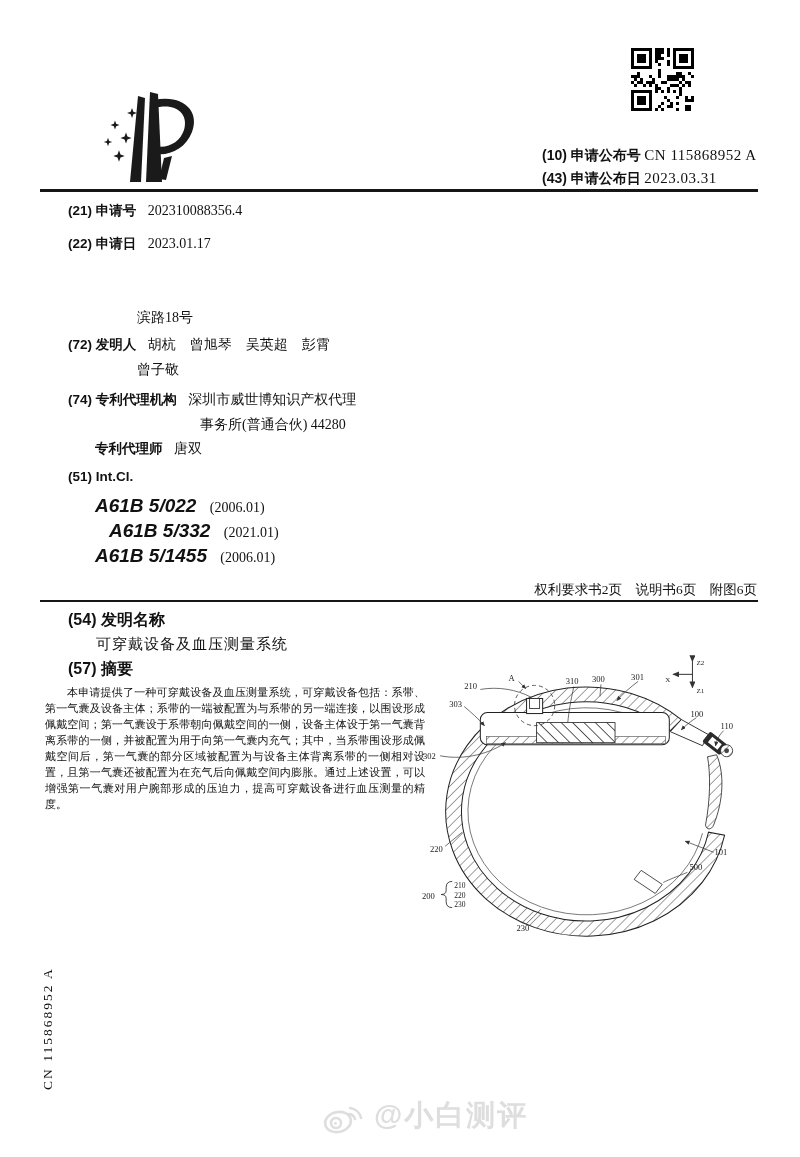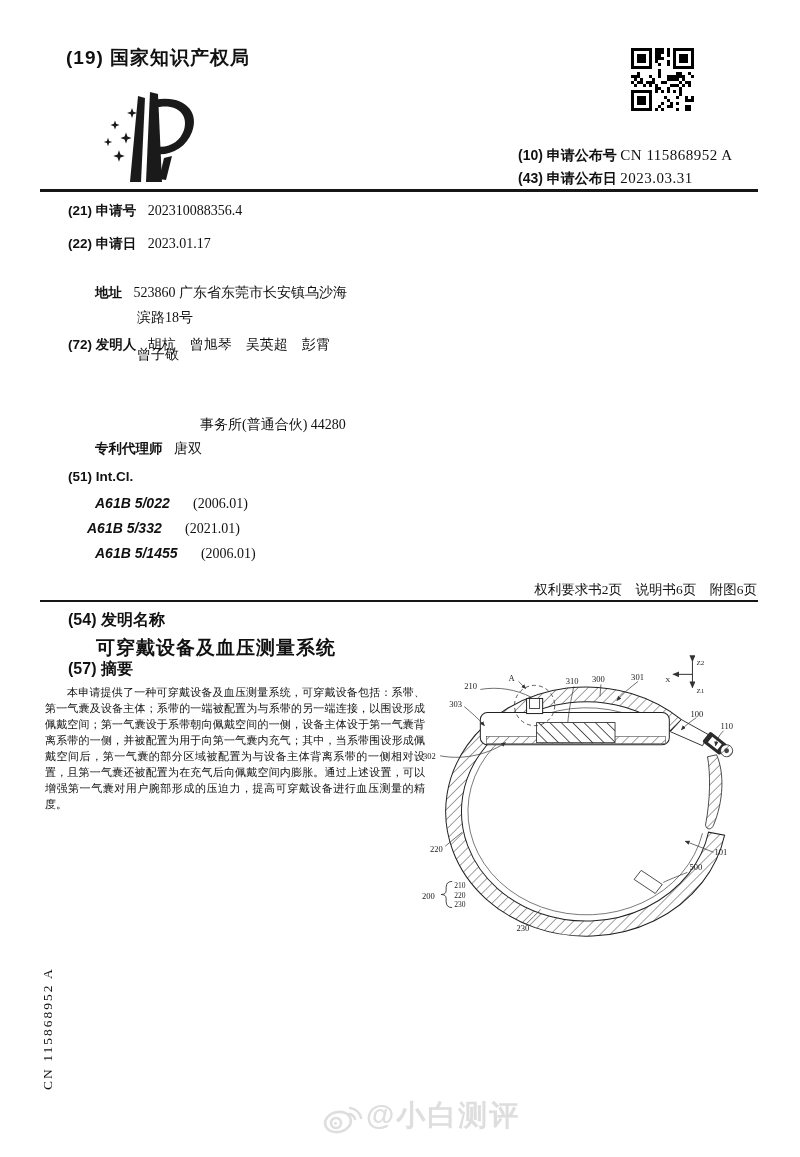--- a/index.html
+++ b/index.html
@@ -3,49 +3,48 @@
 <meta charset="utf-8">
 <style>
   html,body{margin:0;padding:0;background:#ffffff;}
   .page{position:relative;width:800px;height:1157px;background:#fff;overflow:hidden;
         font-family:"Liberation Serif","DejaVu Serif",serif;color:#111;}
   .abs{position:absolute;}
   .blabel{font-family:"Liberation Sans","DejaVu Sans",sans-serif;font-weight:bold;}
   
   .office{left:66px;top:45px;font-size:19px;letter-spacing:1px;}
   .doctype{left:300px;top:97px;font-size:23px;letter-spacing:2px;}
-  .publine{font-size:14px;white-space:nowrap;}
+  .publine{font-size:14px;white-space:nowrap;margin-left:24px;}
   .publine .blabel{font-size:14px;}
   .publine .pval{font-size:15px;letter-spacing:0.5px;}
   .rule{background:#161616;}
   
   .brow{font-size:13.5px;white-space:nowrap;}
   .brow .blabel{font-size:13.5px;margin-right:8px;}
   .val{font-size:14px;}
-  .cls-code{font-family:"Liberation Sans","DejaVu Sans",sans-serif;font-style:italic;font-weight:bold;font-size:14px;margin-right:20px;}
+  .cls-code{font-family:"Liberation Sans","DejaVu Sans",sans-serif;font-style:italic;font-weight:bold;font-size:19px;margin-right:10px;}
   .pages-info{font-size:13.5px;}
   
   .sec-label{font-size:16px;}
-  .inv-title{font-size:19px;letter-spacing:1px;font-weight:bold;}
+  .inv-title{font-size:15px;letter-spacing:1px;}
   .abstract{width:380px;font-size:11px;line-height:16px;text-align:justify;text-indent:2em;
             font-family:Liberation Serif, serif;}
   
   .side-num{left:40px;top:1090px;transform:rotate(-90deg);transform-origin:0 0;
             font-size:13.5px;letter-spacing:2px;white-space:nowrap;width:130px;}
   
-  .watermark{left:320px;top:1096px;display:flex;align-items:center;color:#dedede;}
+  .watermark{left:320px;top:1096px;display:flex;align-items:center;gap:8px;color:#dedede;}
   .wm-text{font-family:"Liberation Sans","DejaVu Sans",sans-serif;font-size:29px;font-weight:bold;letter-spacing:2px;}
   svg text{font-family:"Liberation Serif","DejaVu Serif",serif;}
 </style>
 </head>
 <body>
 
 <div class="page">
 
-  <div class="abs office blabel">(19) 国家知识产权局</div>
 
   <svg class="abs" style="left:88px;top:86px" width="130" height="105" viewBox="0 0 130 105">
     <g fill="#1a1a1a">
       <polygon points="50,10 57,12 53,96 42,96"></polygon>
       <polygon points="62,6 70,8 74,96 58,96"></polygon>
       <path d="M66,14 C96,8 112,26 104,46 C98,62 82,70 68,68 L67,60 C80,63 92,56 96,44 C101,28 88,16 66,22 Z"></path>
       <path d="M76,72 L84,70 L78,94 L71,93 Z"></path>
       <g>
         <path transform="translate(44,27) scale(1.0)" d="M0,-5 L1.3,-1.3 L5,0 L1.3,1.3 L0,5 L-1.3,1.3 L-5,0 L-1.3,-1.3 Z"></path>
         <path transform="translate(27,39) scale(0.9)" d="M0,-5 L1.3,-1.3 L5,0 L1.3,1.3 L0,5 L-1.3,1.3 L-5,0 L-1.3,-1.3 Z"></path>
@@ -90,49 +89,49 @@
   <div class="abs rule" style="left:40px;top:189px;width:718px;height:3px"></div>
 
   <div class="abs brow" style="left:68px;top:202px">
     <span class="blabel">(21) 申请号</span>
     <span class="val">202310088356.4</span>
   </div>
   <div class="abs brow" style="left:68px;top:235px">
     <span class="blabel">(22) 申请日</span>
     <span class="val">2023.01.17</span>
   </div>
-  <div class="abs brow" style="left:95px;top:284px">
-    <span class="blabel">地址</span>
-    <span class="val">523860 广东省东莞市长安镇乌沙海</span>
-  </div>
   <div class="abs brow" style="left:137px;top:309px">
     <span class="val">滨路18号</span>
   </div>
   <div class="abs brow" style="left:68px;top:336px">
     <span class="blabel">(72) 发明人</span>
     <span class="val">胡杭　曾旭琴　吴英超　彭霄</span>
   </div>
-  <div class="abs brow" style="left:137px;top:346px">
+  <div class="abs brow" style="left:137px;top:361px">
     <span class="val">曾子敬</span>
+  </div>
+  <div class="abs brow" style="left:68px;top:391px">
+    <span class="blabel">(74) 专利代理机构</span>
+    <span class="val">深圳市威世博知识产权代理</span>
   </div>
   <div class="abs brow" style="left:200px;top:416px">
     <span class="val">事务所(普通合伙) 44280</span>
   </div>
   <div class="abs brow" style="left:95px;top:440px">
     <span class="blabel">专利代理师</span>
     <span class="val">唐双</span>
   </div>
   <div class="abs brow" style="left:68px;top:469px">
     <span class="blabel">(51) Int.Cl.</span>
   </div>
   <div class="abs brow" style="left:95px;top:495px">
     <span class="cls-code">A61B 5/022</span>
     <span class="val">(2006.01)</span>
   </div>
-  <div class="abs brow" style="left:87px;top:520px">
+  <div class="abs brow" style="left:109px;top:520px">
     <span class="cls-code">A61B 5/332</span>
     <span class="val">(2021.01)</span>
   </div>
   <div class="abs brow" style="left:95px;top:545px">
     <span class="cls-code">A61B 5/1455</span>
     <span class="val">(2006.01)</span>
   </div>
 
   <div class="abs pages-info" style="right:43px;top:581px">权利要求书2页　说明书6页　附图6页</div>
 

